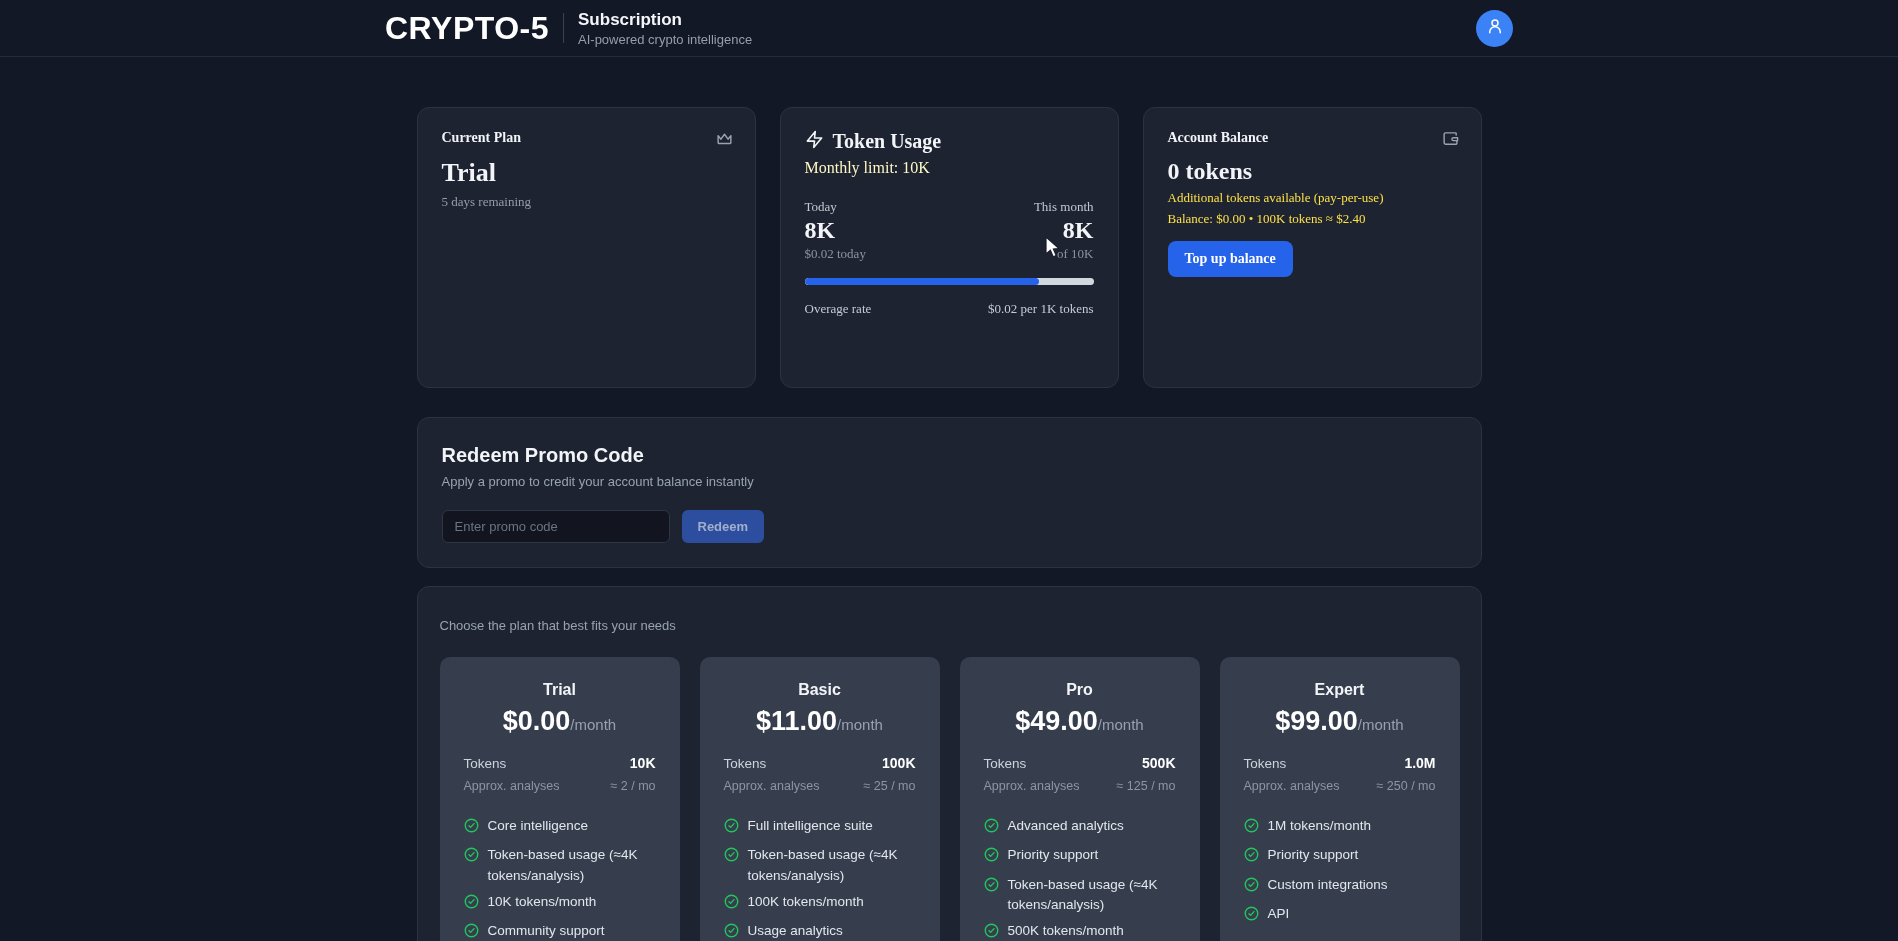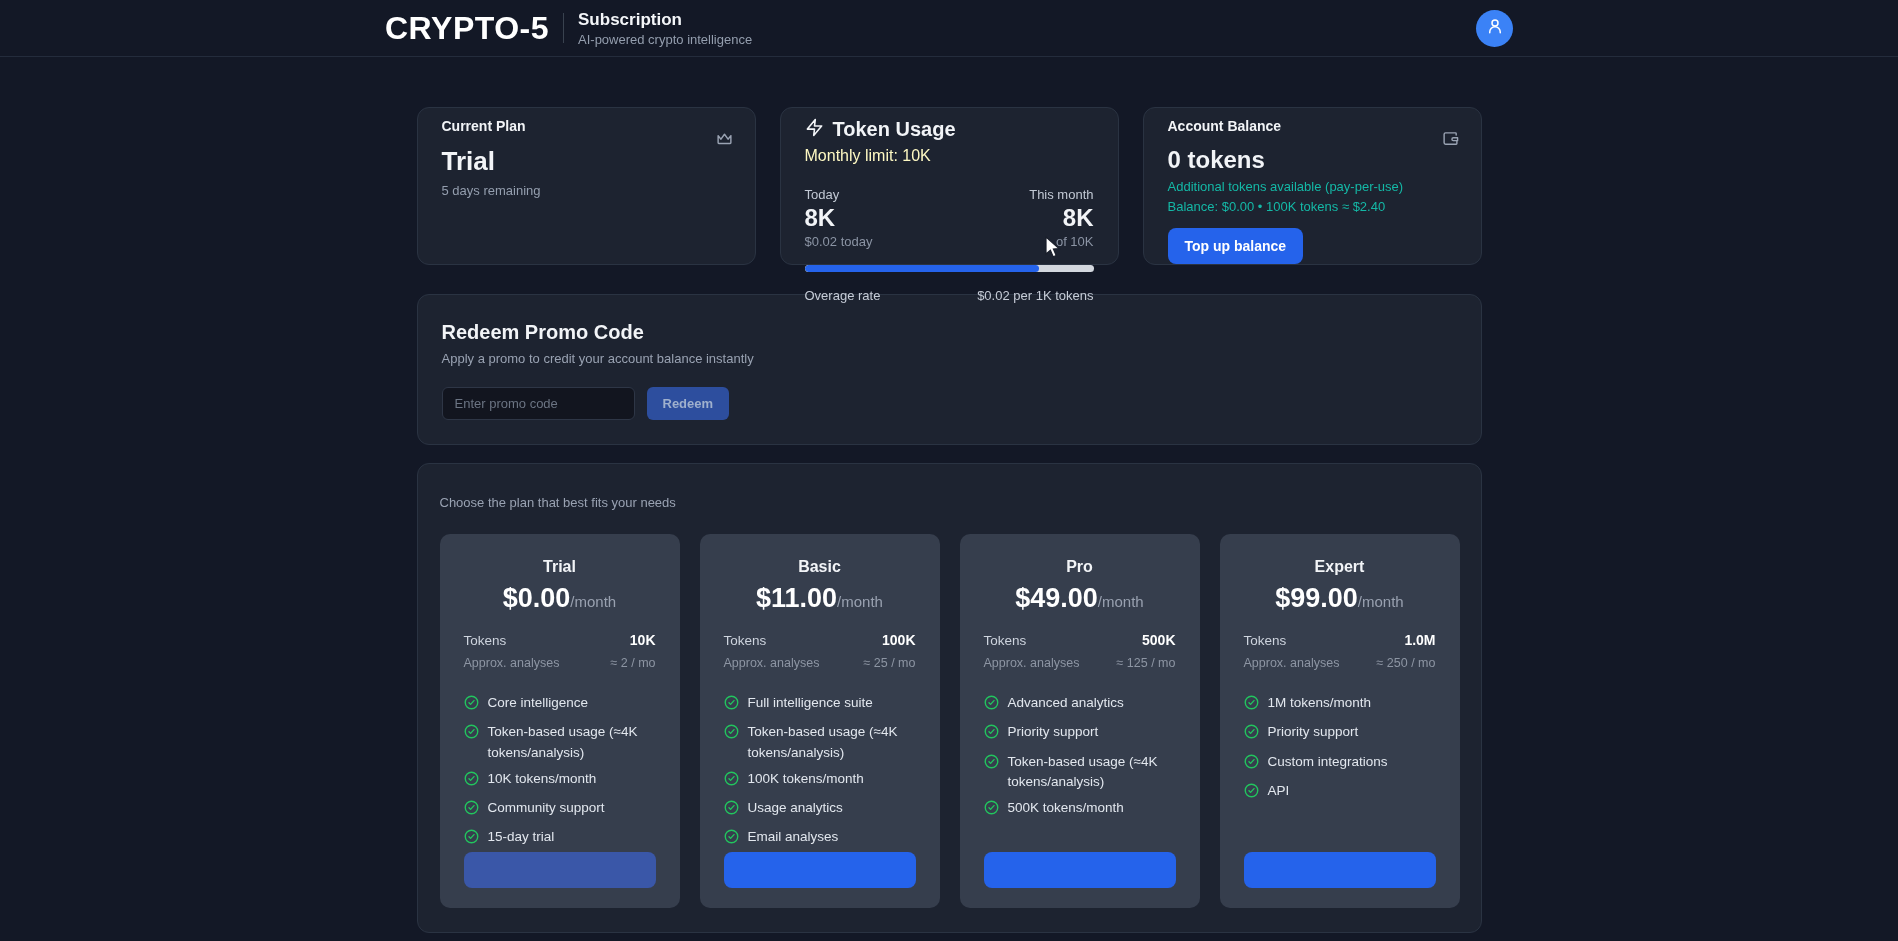--- a/index.html
+++ b/index.html
@@ -45,21 +45,21 @@
   .card {
     background: #1d2330;
     border: 1px solid #2a3342;
     border-radius: 12px;
   }
 
   
   .top-cards {
     display: grid; grid-template-columns: repeat(3, 1fr); gap: 24px;
   }
-  .top-card { height: 158px; padding: 10px 24px; position: relative; }
+  .top-card { height: 281px; padding: 22px 24px; position: relative; font-family: Liberation Serif, serif; }
   .card-label { font-size: 14px; font-weight: bold; color: #f2f4f7; }
   .card-corner-icon { position: absolute; top: 22px; right: 22px; color: #9aa3b3; }
 
   .plan-name-big { font-size: 26px; font-weight: bold; margin-top: 12px; }
   .muted-sm { font-size: 13px; color: #949eae; margin-top: 6px; }
 
   
   .tu-title-row { display: flex; align-items: center; gap: 9px; }
   .tu-title { font-size: 20px; font-weight: bold; }
   .tu-limit { font-size: 16px; color: #fef9c3; margin-top: 6px; }
@@ -69,39 +69,39 @@
   .tu-col-value { font-size: 24px; font-weight: bold; margin-top: 2px; }
   .tu-col-sub { font-size: 13px; color: #8b94a4; margin-top: 2px; }
   .progress-track {
     margin-top: 16px; height: 7px; border-radius: 4px; background: #d3d7de; overflow: hidden;
   }
   .progress-fill { height: 100%; border-radius: 4px; background: #2563eb; }
   .tu-footer { display: flex; justify-content: space-between; margin-top: 16px; font-size: 13px; color: #c6ccd7; }
 
   
   .ab-value { font-size: 24px; font-weight: bold; margin-top: 12px; }
-  .ab-line { font-size: 13px; color: #14b8a6; margin-top: 5px; }
+  .ab-line { font-size: 13px; color: #fde047; margin-top: 5px; }
   .btn-primary {
     display: inline-block;
     background: #2563eb; color: #ffffff;
     font-size: 14px; font-weight: bold;
     border: none; border-radius: 8px;
     padding: 10px 17px;
     margin-top: 14px;
     cursor: pointer;
     font-family: inherit;
   }
 
   
   .promo { margin-top: 29px; padding: 26px 24px; height: 151px; }
   .section-title { font-size: 20px; font-weight: bold; }
   .section-subtitle { font-size: 13px; color: #99a2b2; margin-top: 7px; }
   .promo-row { display: flex; gap: 12px; margin-top: 21px; }
   .promo-input {
-    width: 193px; height: 33px;
+    width: 228px; height: 33px;
     background: #12151f;
     border: 1px solid #2e3646;
     border-radius: 6px;
     color: #e5e9f0; font-size: 13px;
     padding: 0 12px;
     font-family: inherit;
     outline: none;
   }
   .promo-input::placeholder { color: #6b7483; }
   .btn-redeem {

